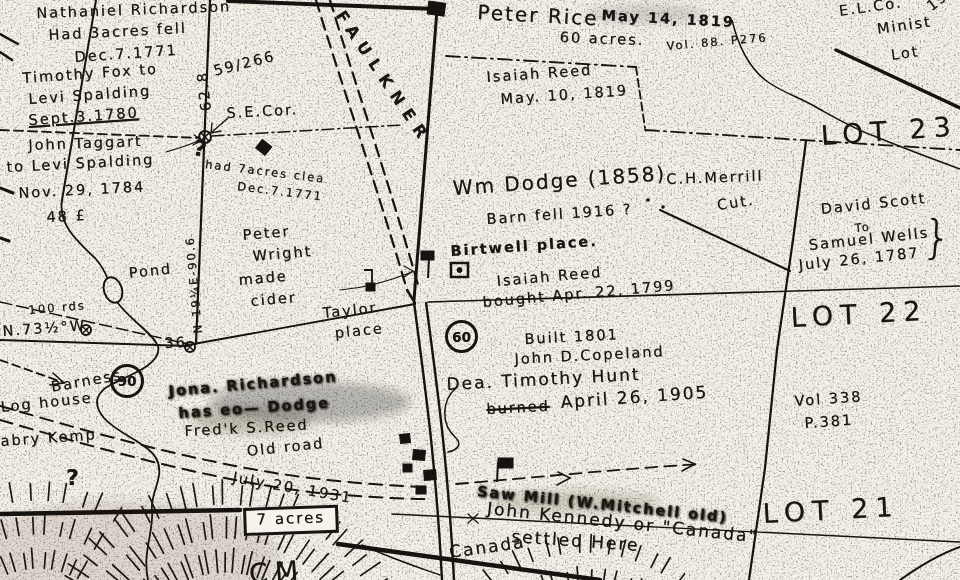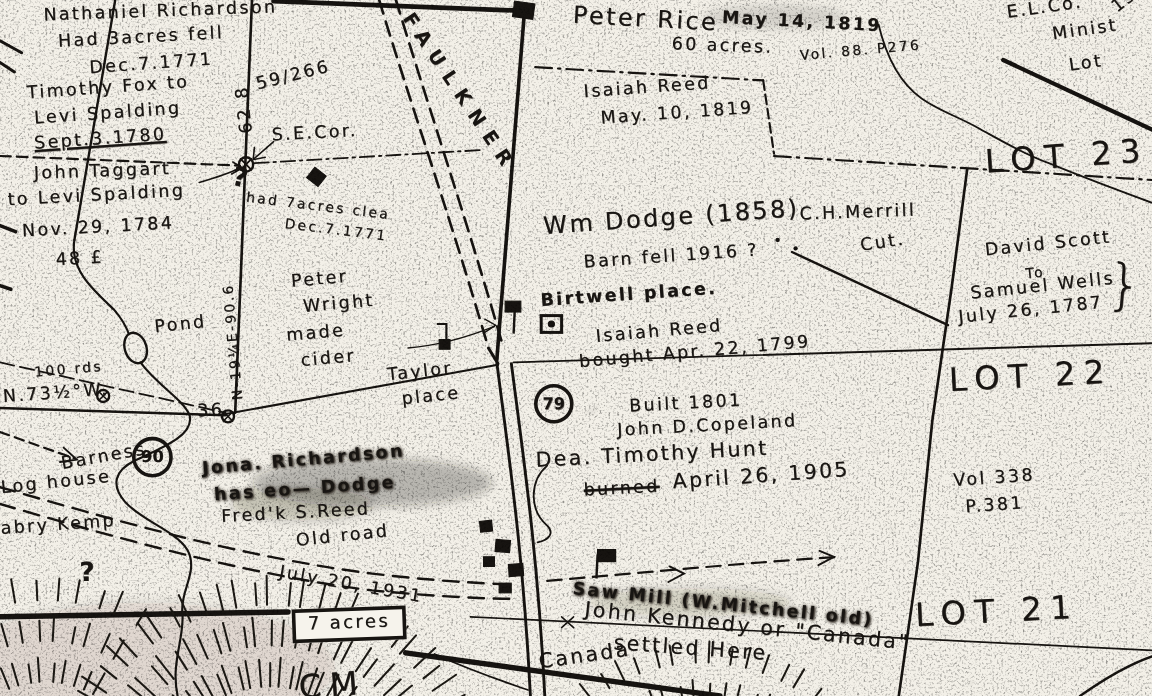--- a/index.html
+++ b/index.html
@@ -392,15 +392,15 @@
       <div class="lbl big2" style="left: 560px; top: 394px; transform: rotate(-4deg);">April 26, 1905</div>
       <div class="lbl med" style="left: 794px; top: 394px; transform: rotate(-4deg);">Vol 338</div>
       <div class="lbl med" style="left: 804px; top: 416px; transform: rotate(-4deg);">P.381</div>
       <div class="lbl med smudge" style="left: 478px; top: 484px; transform: rotate(6deg);">Saw Mill (W.Mitchell old)</div>
       <div class="lbl big2" style="left: 488px; top: 500px; transform: rotate(6deg);">John Kennedy or "Canada"</div>
       <div class="lbl big2" style="left: 512px; top: 528px; transform: rotate(4deg);">settled Here</div>
       <div class="lbl big2" style="left: 448px; top: 544px; transform: rotate(-8deg);">Canada</div>
       <div class="lbl lot" style="left: 762px; top: 500px; transform: rotate(-3deg);">LOT 21</div>
       <div class="lbl lot" style="left: 248px; top: 560px; transform: rotate(-4deg);">CM</div>
       <div class="circled" style="left: 110px; top: 364px; width: 34px; height: 34px;">90</div>
-      <div class="circled" style="left: 445px; top: 320px; width: 33px; height: 33px;">79</div>
+      <div class="circled" style="left: 445px; top: 320px; width: 33px; height: 33px;">60</div>
     </div>
 </div>
 
 </body></html>

